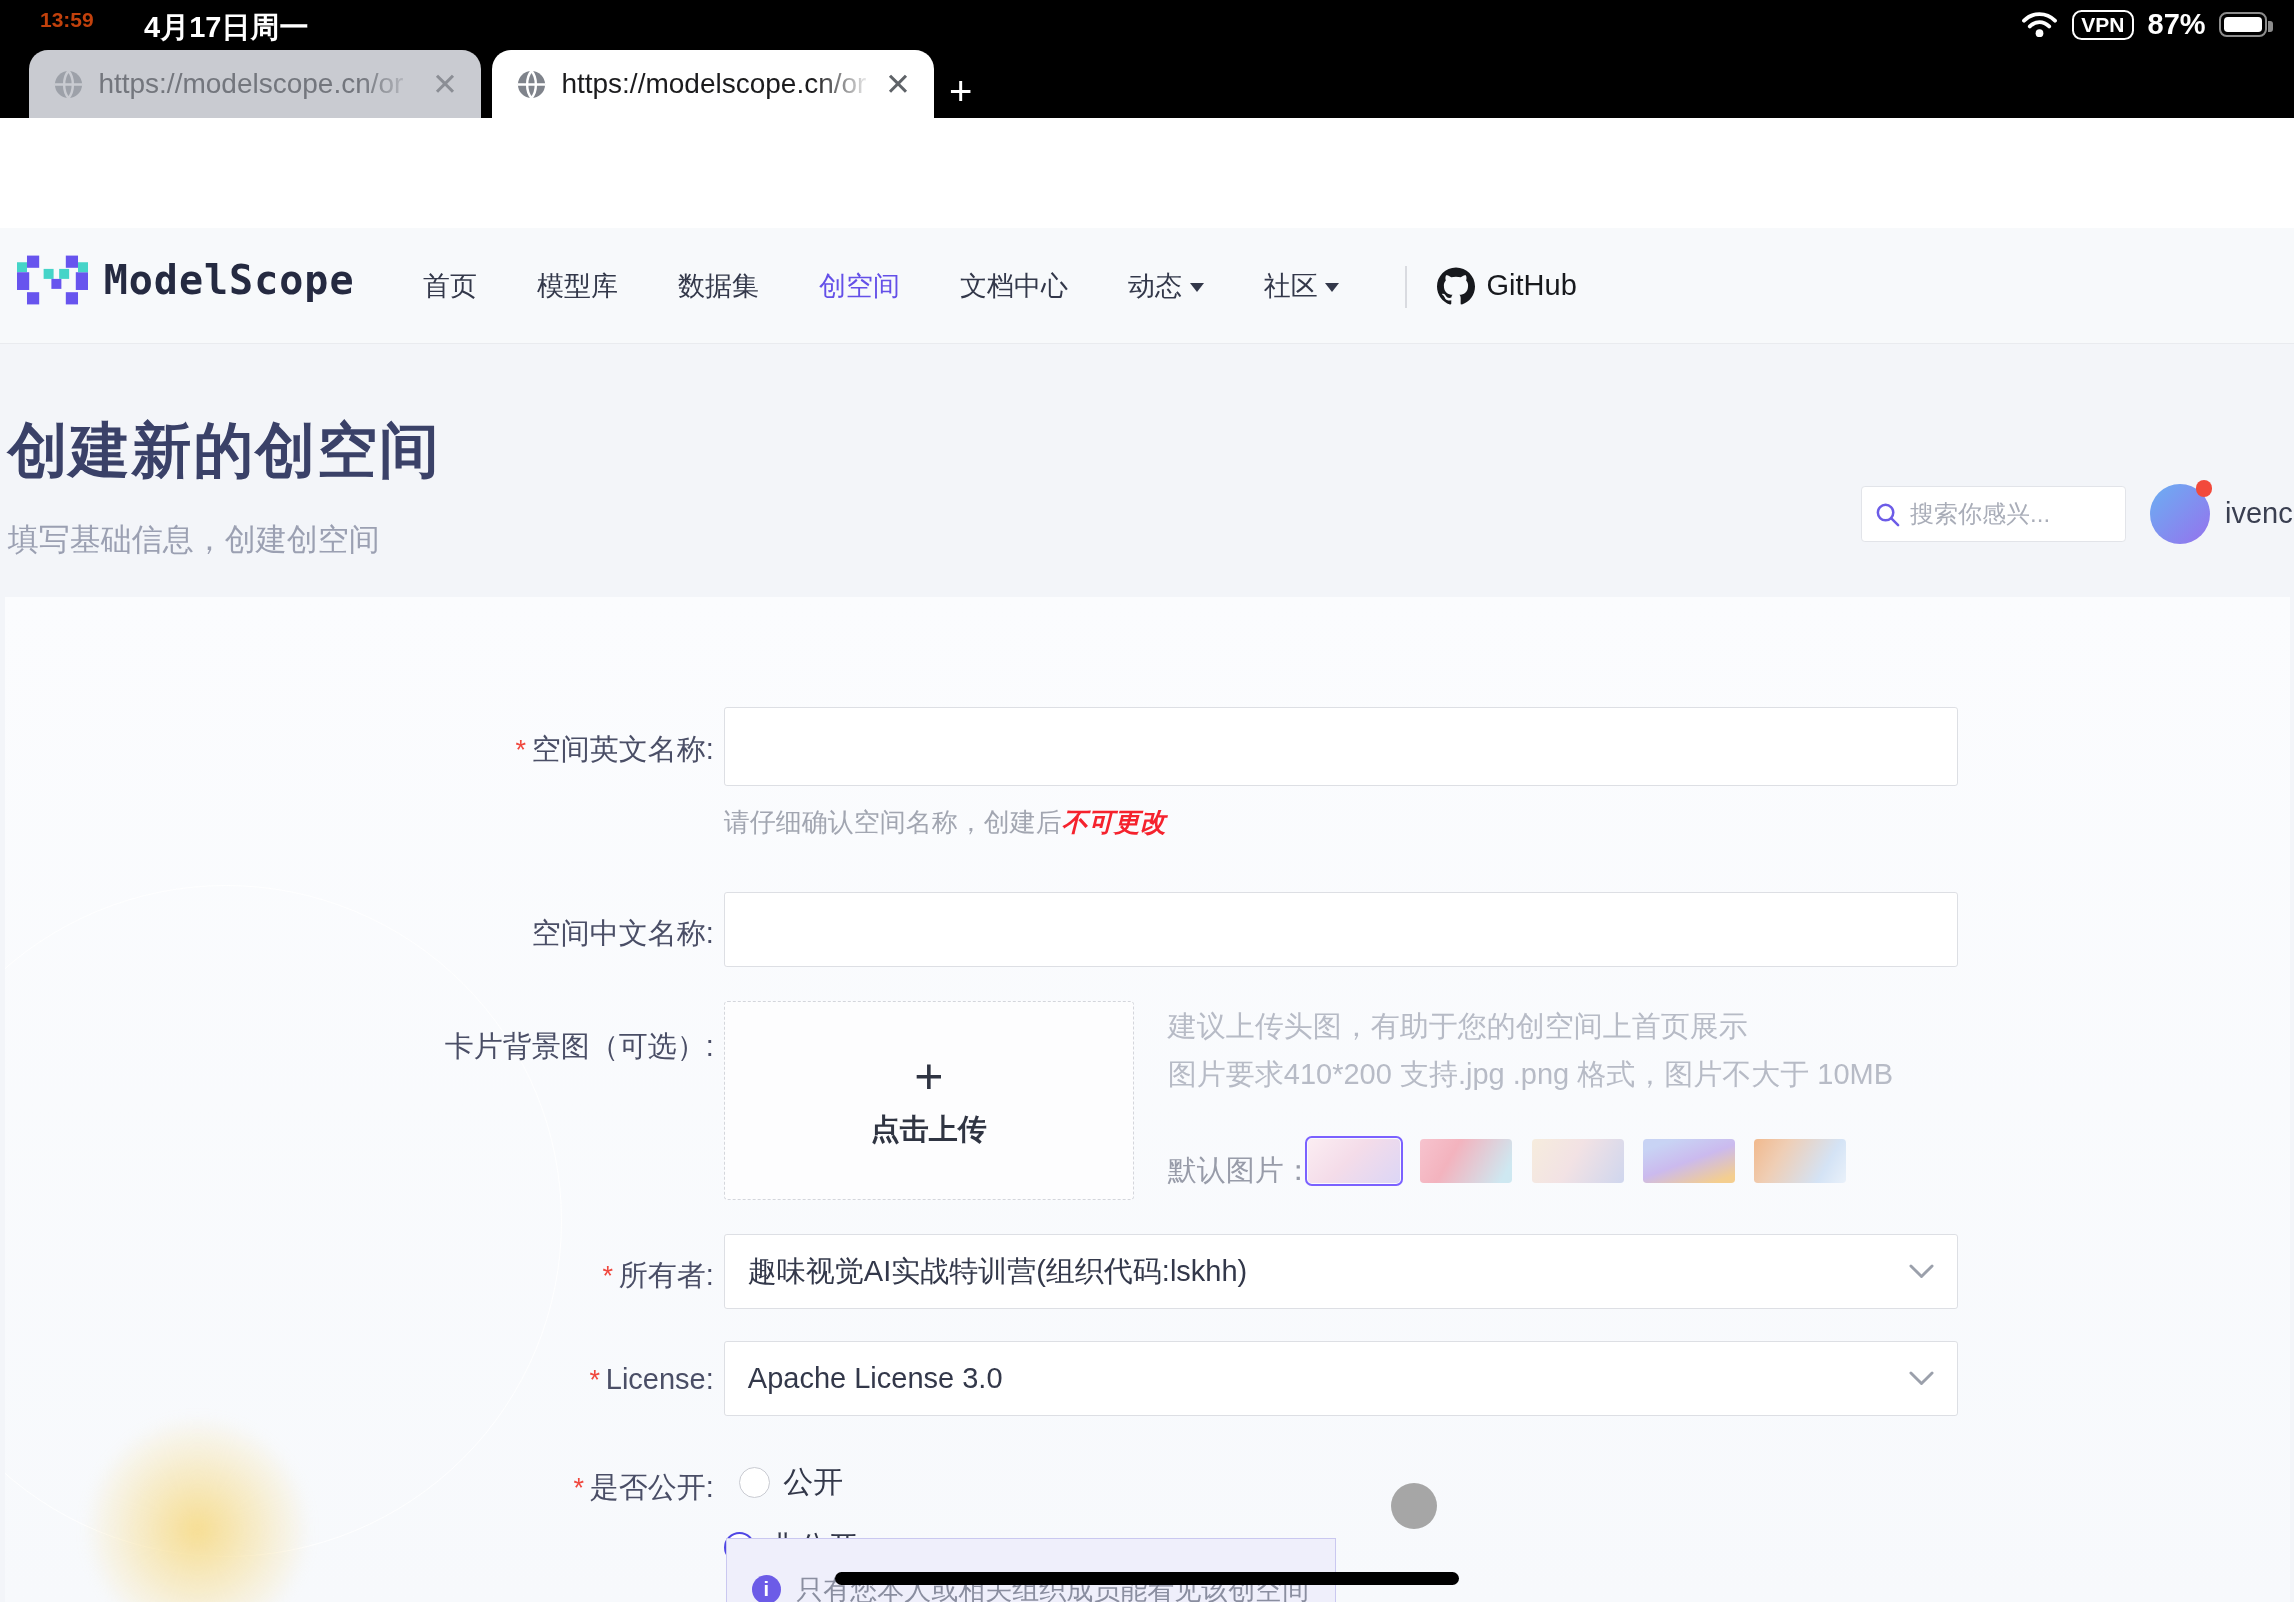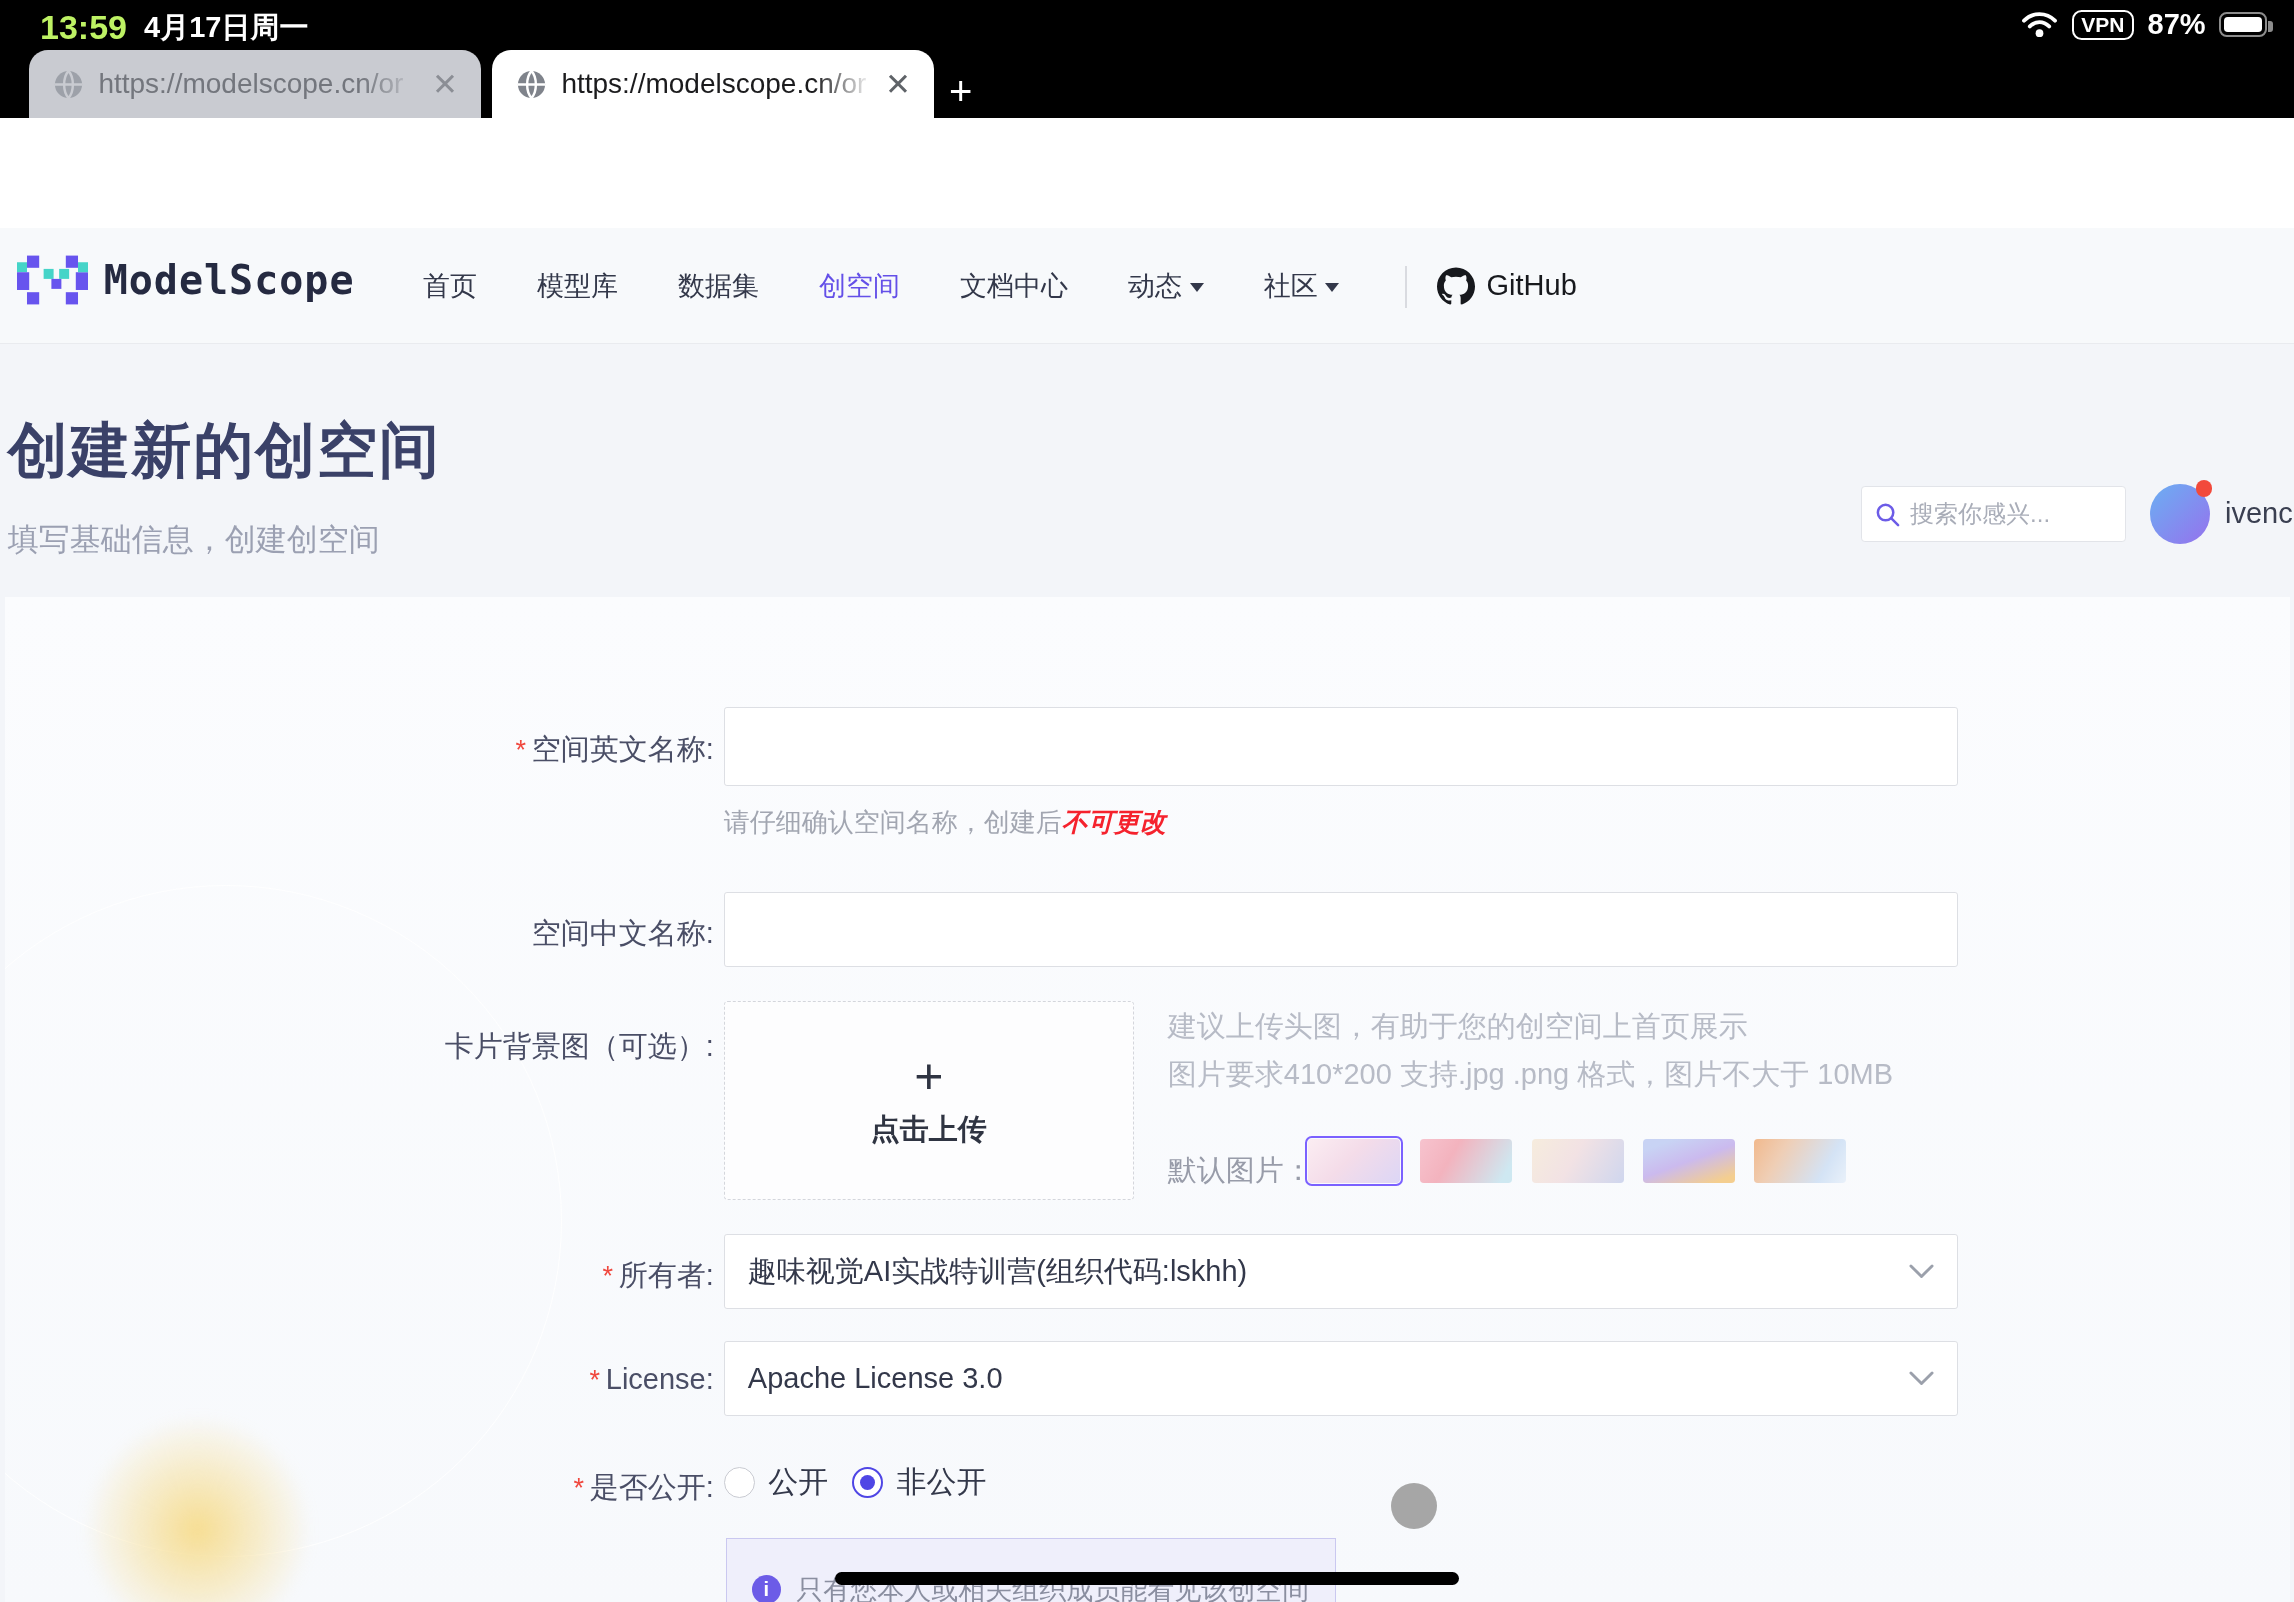--- a/index.html
+++ b/index.html
@@ -2,21 +2,21 @@
 <html><head>
 <meta charset="utf-8">
 <style>
   * { margin:0; padding:0; box-sizing:border-box; }
   html,body { width:2294px; height:1602px; overflow:hidden; }
   body { font-family:"Liberation Sans","DejaVu Sans",sans-serif; background:#F3F5F9; position:relative; }
   #screen { position:absolute; inset:0; width:2294px; height:1602px; overflow:hidden; }
 
   
   .statusbar { position:absolute; left:0; top:0; width:2294px; height:118px; background:#000; }
-  .st-time { position:absolute; left:40px; top:7.7px; color:#bef264; font-size:34px; font-weight:700; }
+  .st-time { position:absolute; left:40px; top:7.7px; color:#c2410c; font-size:21px; font-weight:700; }
   .st-date { position:absolute; left:144px; top:7.7px; color:#fff; font-size:29px; font-weight:600; }
   .st-right { position:absolute; right:27px; top:5.8px; display:flex; align-items:center; gap:13.4px; height:38px; }
   .vpn-badge { color:#fff; border:2.9px solid #fff; border-radius:9.6px; font-size:21px; font-weight:700; padding:1px 7.7px; }
   .st-batt-pct { color:#fff; font-size:29px; font-weight:600; }
   .battery { position:relative; width:48px; height:25px; border:2.9px solid rgba(255,255,255,.55); border-radius:7.7px; }
   .battery .fill { position:absolute; left:2.9px; top:2.9px; bottom:2.9px; width:87%; background:#fff; border-radius:3.8px; }
   .battery .nub { position:absolute; right:-7.7px; top:6.7px; width:4.8px; height:11.5px; background:rgba(255,255,255,.55); border-radius:0 2.9px 2.9px 0; }
 
   
   .tab { position:absolute; top:50px; height:68px; border-radius:19px 19px 0 0; display:flex; align-items:center; padding:0 23px; gap:13.4px; }
@@ -86,21 +86,21 @@
   .t2 { left:1415px; background:linear-gradient(120deg,#F7C3CE 0%,#F3B3BE 35%,#CEE8F1 90%); }
   .t3 { left:1527px; background:linear-gradient(120deg,#F6ECDD 0%,#F2E2E4 45%,#CFD6EE 100%); }
   .t4 { left:1638px; background:linear-gradient(160deg,#C8D3F4 15%,#CBBAEE 50%,#F4CE8F 90%); }
   .t5 { left:1749px; background:linear-gradient(120deg,#F1B98D 0%,#EFCEB5 30%,#D4E3F5 75%,#E9F1FA 100%); }
 
   .selectbox { position:absolute; left:719px; width:1234px; height:75px; background:#fff; border:1.9px solid #DDDFE4; border-radius:2.9px; display:flex; align-items:center; padding:12px 23px; }
   .selectbox .val { font-size:29px; color:#33384A; flex:1; }
   .sb-owner { top:637px; }
   .sb-license { top:744px; }
 
-  .radio-row { position:absolute; left:719px; top:865px; display:flex; align-items:center; gap:24px; }
+  .radio-row { position:absolute; left:719px; top:865px; display:flex; align-items:center; gap:24px;flex-direction:column; }
   .radio { display:flex; align-items:center; gap:13.4px; }
   .rcirc { width:31px; height:31px; border-radius:50%; border:1.9px solid #C9CBD2; background:#fff; position:relative; }
   .radio.checked .rcirc { border:2.9px solid #4F46E5; }
   .radio.checked .rcirc::after { content:''; position:absolute; left:50%; top:50%; width:15.4px; height:15.4px; margin:-7.7px 0 0 -7.7px; border-radius:50%; background:#4F46E5; }
   .rlabel { font-size:30px; color:#33384A; }
 
   .notice { position:absolute; left:721px; top:941px; width:610px; height:86px; background:#EFEFFB; border:1.9px solid #CAC8F0; display:flex; align-items:center; gap:15.4px; padding:0 25px; padding-top:17.3px; }
   .info-ic { width:29px; height:29px; border-radius:50%; background:#6C5CE7; color:#fff; font-size:20px; font-weight:700; display:flex; align-items:center; justify-content:center; flex:0 0 auto; font-style:normal; }
   .notice-text { font-size:27px; color:#8A8EA0; white-space:nowrap; }
 

